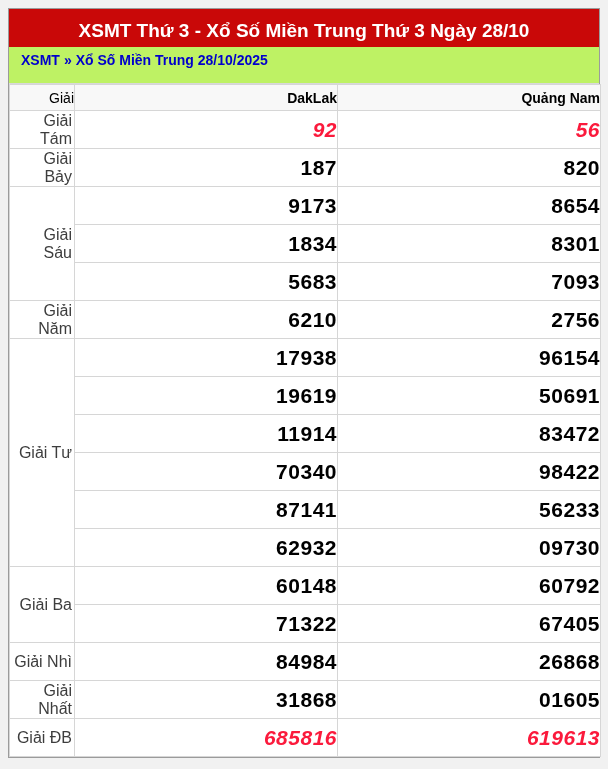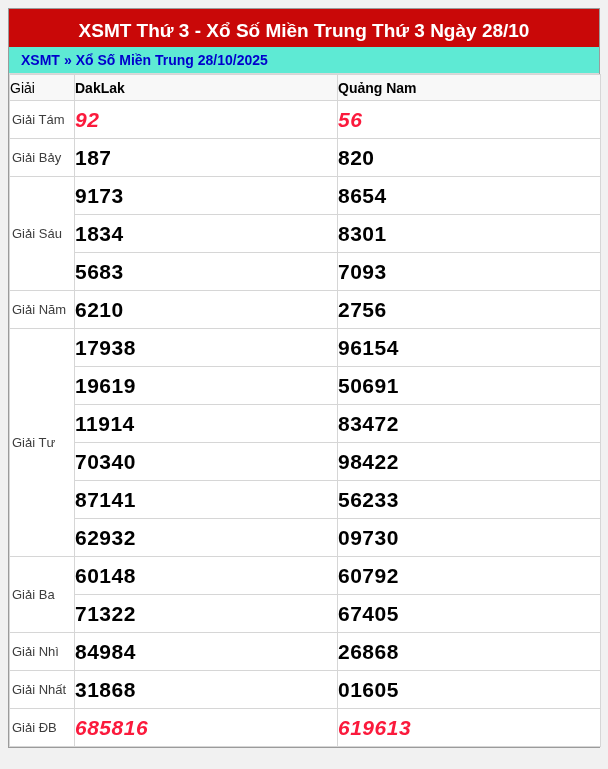--- a/index.html
+++ b/index.html
@@ -32,60 +32,60 @@
     height: 38px;
     background: var(--banner-bg);
     color: var(--banner-text);
     font-size: 19px;
     font-weight: bold;
     text-align: center;
     line-height: 44px;
     white-space: nowrap;
   }
   .breadcrumb {
-    height: 27px;
-    background: #5eead4;
+    height: 37px;
+    background: #bef264;
     border-bottom: 1px solid #d9d9d9;
     line-height: 26px;
     padding-left: 12px;
     font-size: 14px;
     font-weight: bold;
   }
   .breadcrumb a {
     color: var(--link-blue);
     text-decoration: none;
     cursor: pointer;
   }
   .breadcrumb .sep { color: var(--link-blue); padding: 0 4px; }
   table.results {
     width: 100%;
     border-collapse: collapse;
     table-layout: fixed;
     background: #ffffff;
   }
   table.results th, table.results td {
     border: 1px solid var(--cell-border);
-    text-align: left;
+    text-align: right;
     vertical-align: middle;
   }
   table.results thead th {
     height: 26px;
     background: #f8f8f8;
     font-size: 14px;
     color: #000;
   }
   th.giai-head {
     color: var(--giai-red);
     font-weight: normal;
     font-size: 13px;
   }
   col.c-label { width: 65px; }
   col.c-val   { width: 263px; }
   td.label-cell {
-    font-size: 13px;
+    font-size: 16px;
     font-weight: normal;
     color: var(--label-gray);
     background: #ffffff;
     padding: 0 2px;
   }
   td.num-cell {
     height: 38px;
     font-size: 21px;
     font-weight: bold;
     color: var(--num-black);

